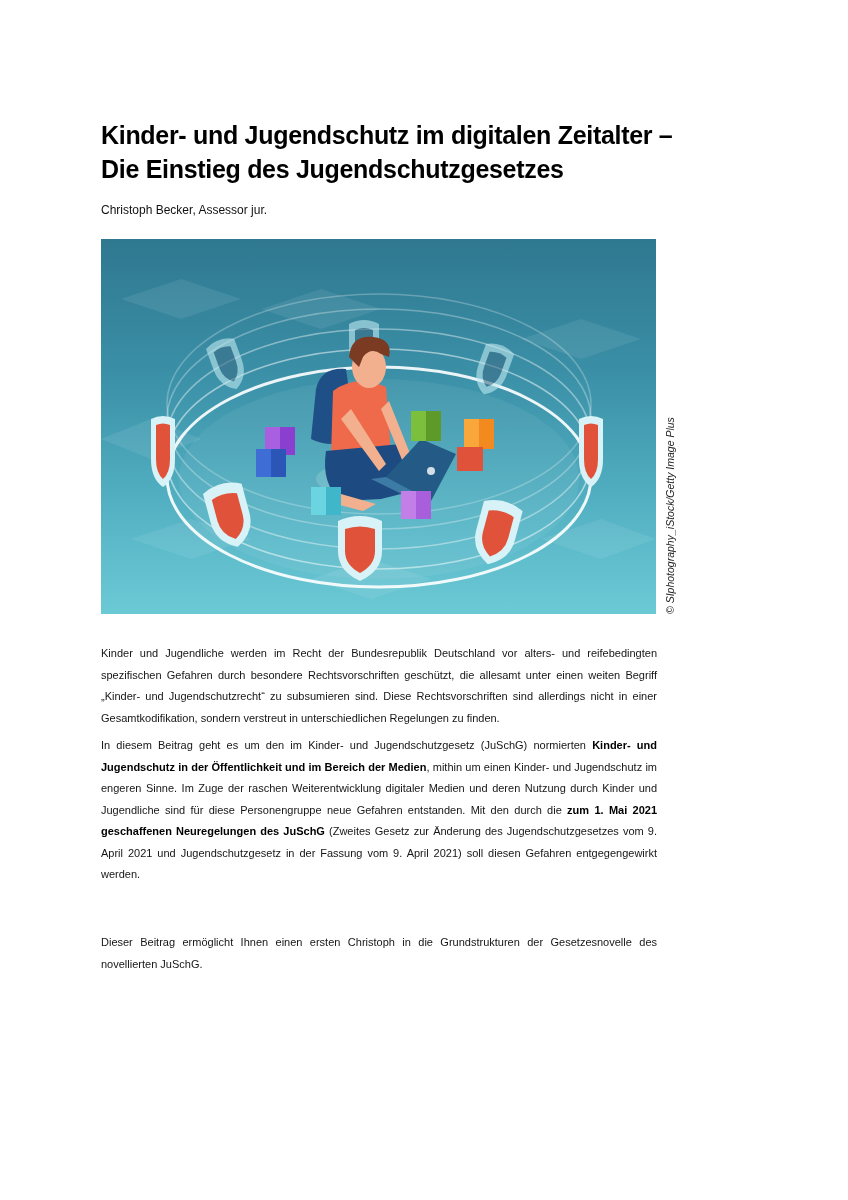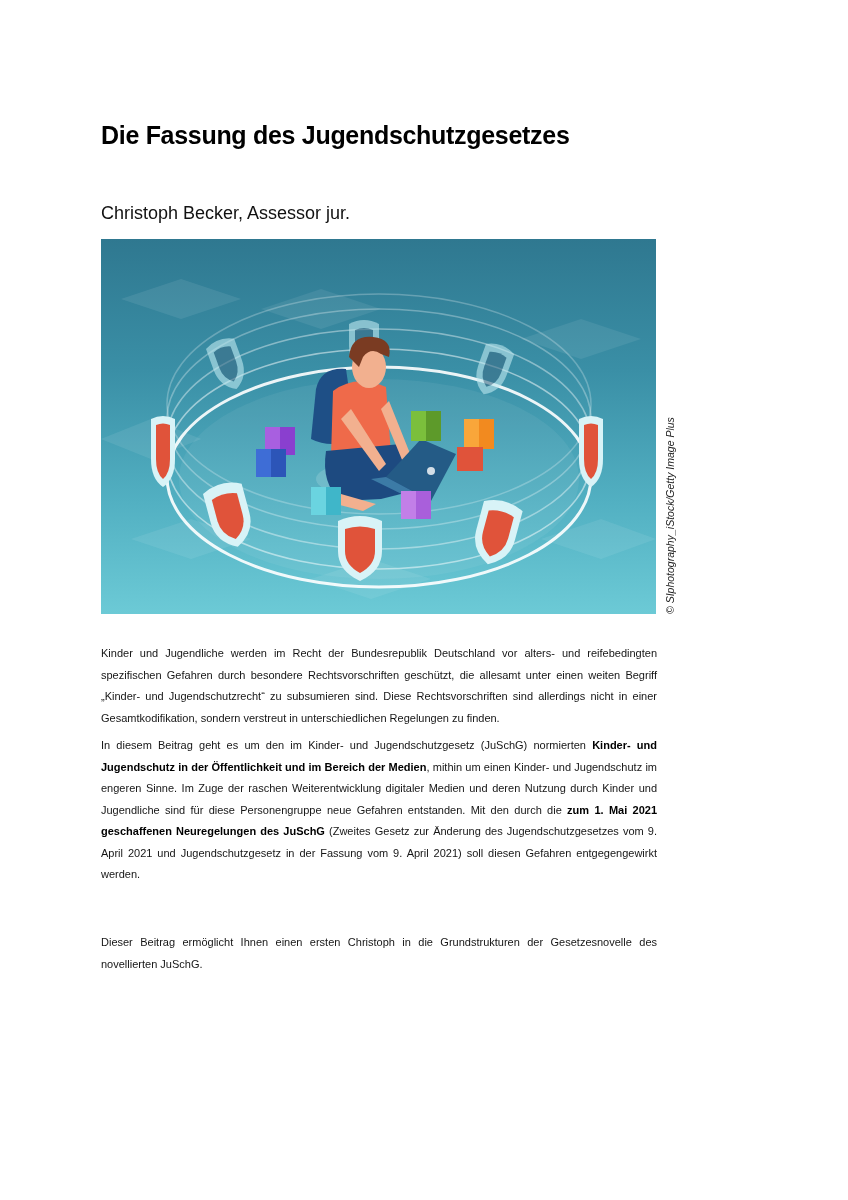--- a/index.html
+++ b/index.html
@@ -1,36 +1,37 @@
 <!DOCTYPE html>
 <html><head>
 <meta charset="utf-8">
 <style>
   html, body { margin: 0; padding: 0; background: #ffffff; }
   body { width: 848px; height: 1200px; position: relative; overflow: hidden;
          font-family: "Liberation Sans", "DejaVu Sans", sans-serif; color: #111; }
   .title { position: absolute; left: 101px; top: 118px; width: 620px;
            font-size: 25px; font-weight: bold; line-height: 34px; letter-spacing: -0.3px; color:#000; }
-  .author { position: absolute; left: 101px; top: 203px; font-size: 18px; color:#111; }
+  .author { position: absolute; left: 101px; top: 203px; font-size: 12px; color:#111; }
   .figure { position: absolute; left: 101px; top: 239px; width: 555px; height: 375px; overflow: hidden;
             background: linear-gradient(180deg, #2f7890 0%, #3a8fa6 35%, #52b0c2 70%, #6ccad6 100%); }
   .credit { position: absolute; left: 664px; top: 614px; transform-origin: 0 0; transform: rotate(-90deg);
             font-size: 10.5px; font-style: italic; color:#222; white-space: nowrap; width: 220px; }
   .para { position: absolute; left: 101px; width: 556px; font-size: 11px; line-height: 21.5px;
           text-align: justify; color:#151515; margin:0; }
   .p1 { top: 643px; }
   .p2 { top: 735px; }
   .p3 { top: 932px; }
   b { font-weight: bold; color:#000; }
 </style>
 </head>
 <body>
 
 <div class="title">
-  <div>Die Fassung des Jugendschutzgesetzes</div>
+  <div>Kinder- und Jugendschutz im digitalen Zeitalter –</div>
+  <div>Die Einstieg des Jugendschutzgesetzes</div>
 </div>
 
 <div class="author">Christoph Becker, Assessor jur.</div>
 
 <div class="figure">
   <svg width="555" height="375" viewBox="0 0 555 375" xmlns="http://www.w3.org/2000/svg">
 
     <g fill="#ffffff" opacity="0.08">
       <polygon points="20,60 80,40 140,60 80,80"></polygon>
       <polygon points="160,70 220,50 280,70 220,90"></polygon>

